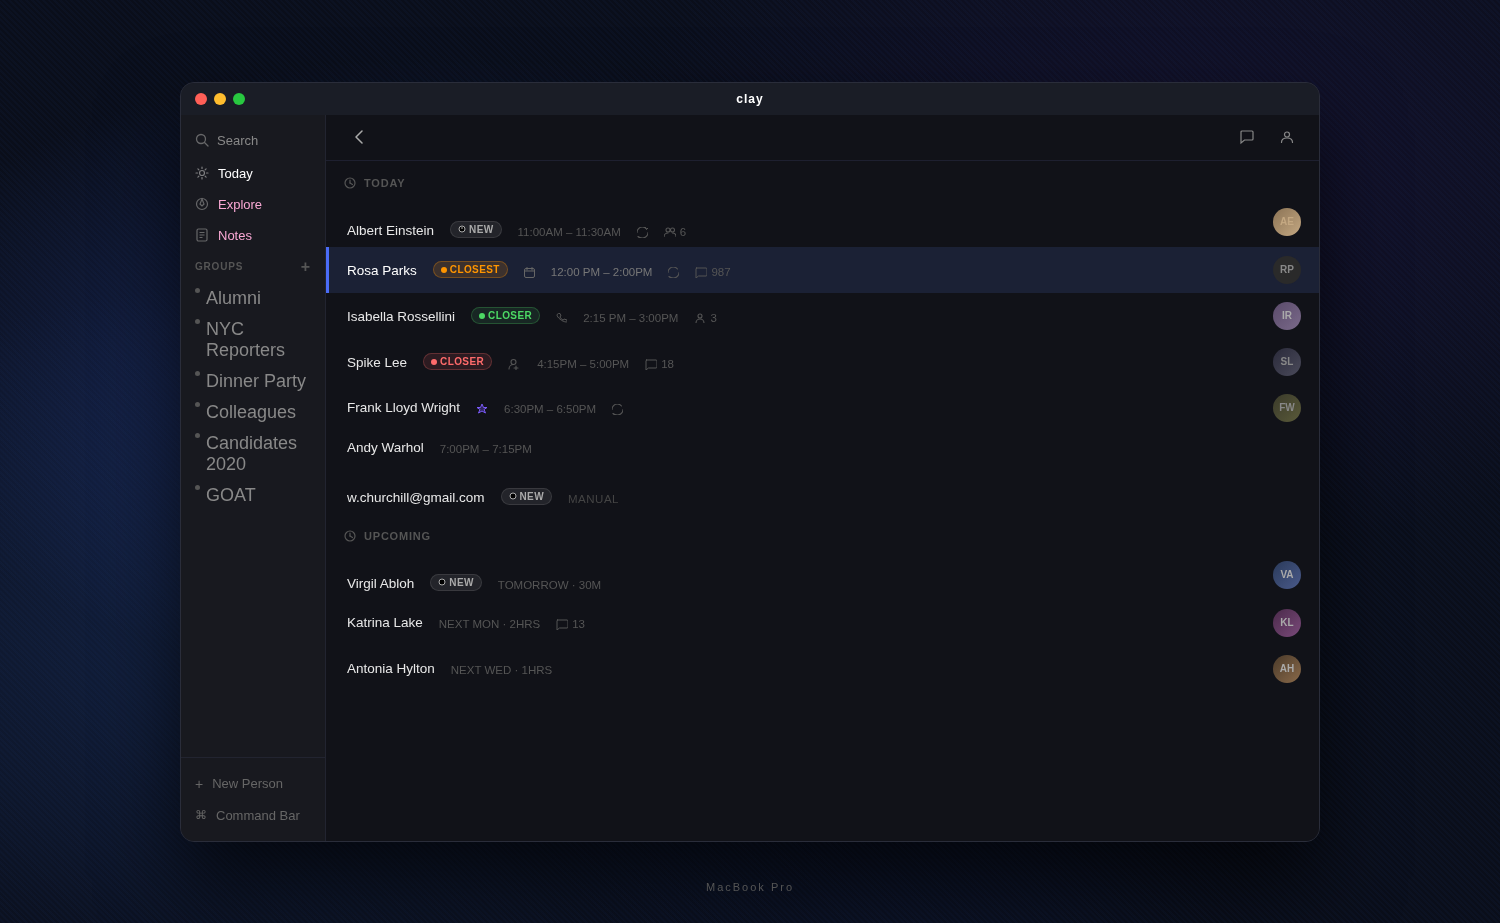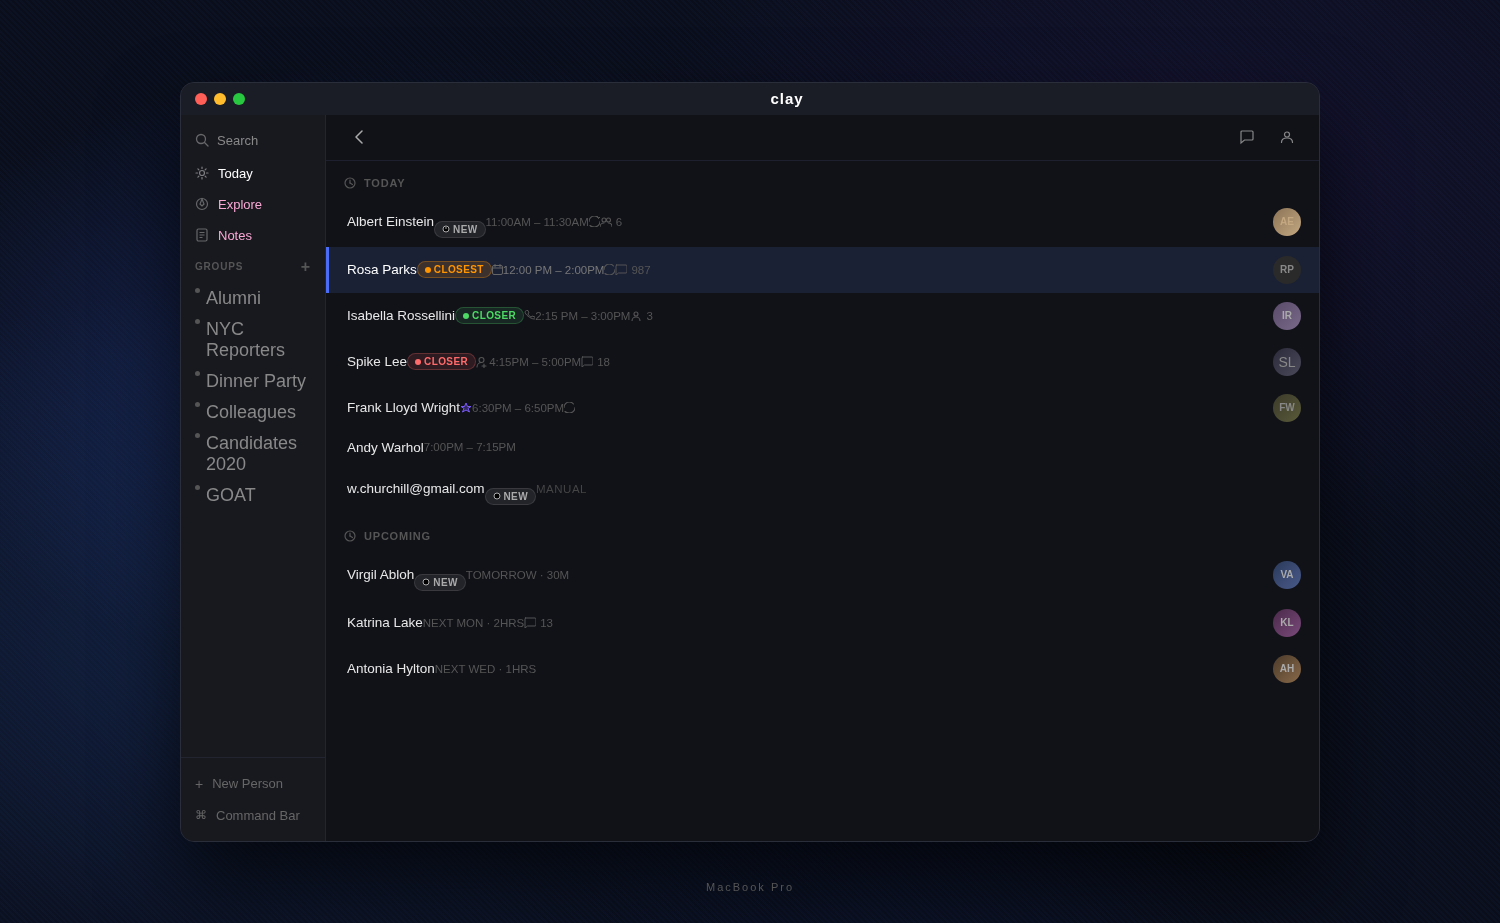--- a/index.html
+++ b/index.html
@@ -79,24 +79,23 @@
     }
     .tl-red { background: #ff5f57; }
     .tl-yellow { background: #ffbd2e; }
     .tl-green { background: #28c840; }
 
     .app-title-center {
       position: absolute;
       left: 50%;
       transform: translateX(-50%);
       color: #fff;
-      font-size: 15px;
+      font-size: 12px;
       font-weight: 600;
       letter-spacing: 1px;
-      margin-left: 37px;
     }
 
     .app-container {
       display: flex;
       flex: 1;
       overflow: hidden;
     }
 
     
     .sidebar {
@@ -285,22 +284,22 @@
     }
 
     .contact-row.selected {
       background: rgba(60, 80, 140, 0.25);
       border-left-color: #4a6cf7;
     }
 
     .contact-info {
       flex: 1;
       display: flex;
-      align-items: center;
-      gap: 0;
+      align-items: flex-end;
+      gap: 16px;
       flex-wrap: nowrap;
       overflow: hidden;
     }
 
     .contact-name {
       color: #e8e8e8;
       font-size: 13.5px;
       font-weight: 500;
       white-space: nowrap;
       flex-shrink: 0;
@@ -646,21 +645,21 @@
             </span>
             <span class="time-text">4:15PM – 5:00PM</span>
             <span class="meta-item">
               <svg width="12" height="11" viewBox="0 0 12 11" fill="none">
                   <path d="M1 1h10c0.55 0 1 0.45 1 1v6c0 0.55-0.45 1-1 1H3.5L1 11V2C1 1.45 1.45 1 2 1z" stroke="#555" stroke-width="1"></path>
                 </svg>
               <span style="color:#555;font-size:11.5px;">18</span>
             </span>
           </div>
           <div class="contact-avatar av-spike">
-            <span style="font-size:14px;color:#888;font-weight:400;">SL</span>
+            <span style="font-size:10px;color:#888;font-weight:700;">SL</span>
           </div>
         </div>
 
         <div class="contact-row">
           <div class="contact-info">
             <span class="contact-name">Frank Lloyd Wright</span>
             <span class="meta-item">
               <svg width="12" height="12" viewBox="0 0 12 12" fill="none">
                   <path d="M6 1L7.5 4.5H11L8 6.5L9.5 10L6 8L2.5 10L4 6.5L1 4.5H4.5L6 1Z" stroke="#7a5af8" stroke-width="1" fill="rgba(122,90,248,0.3)"></path>
                 </svg>

